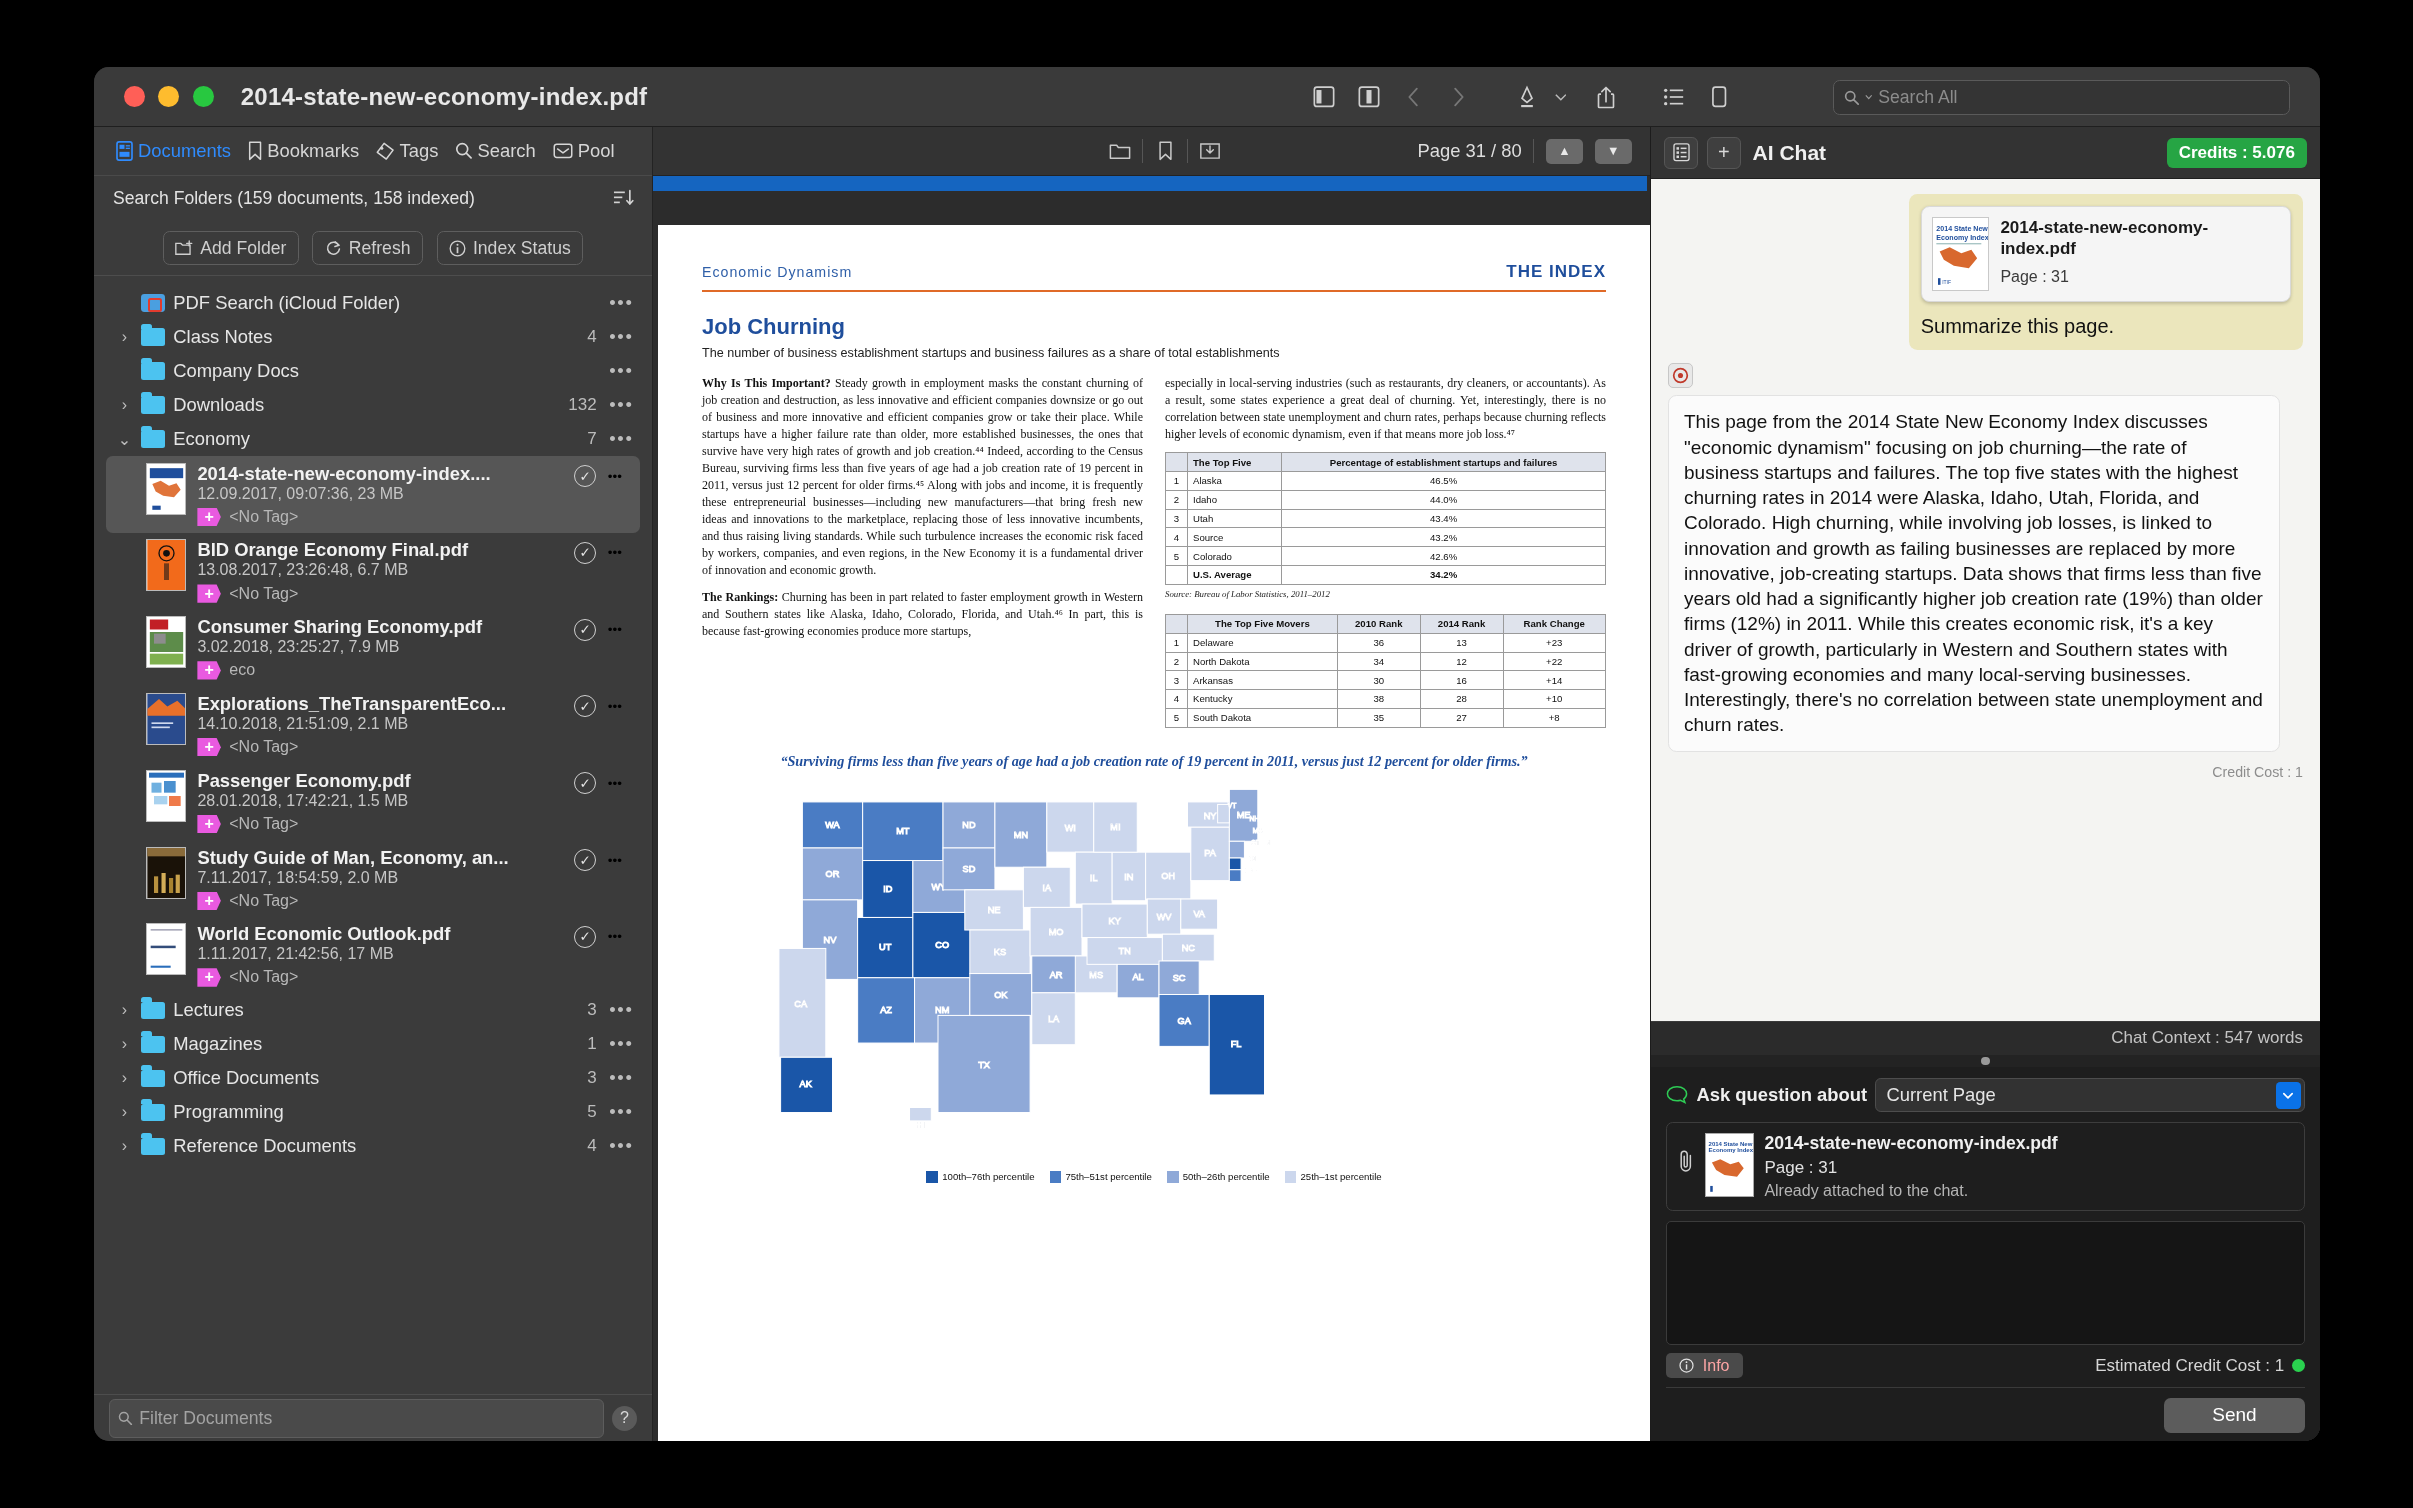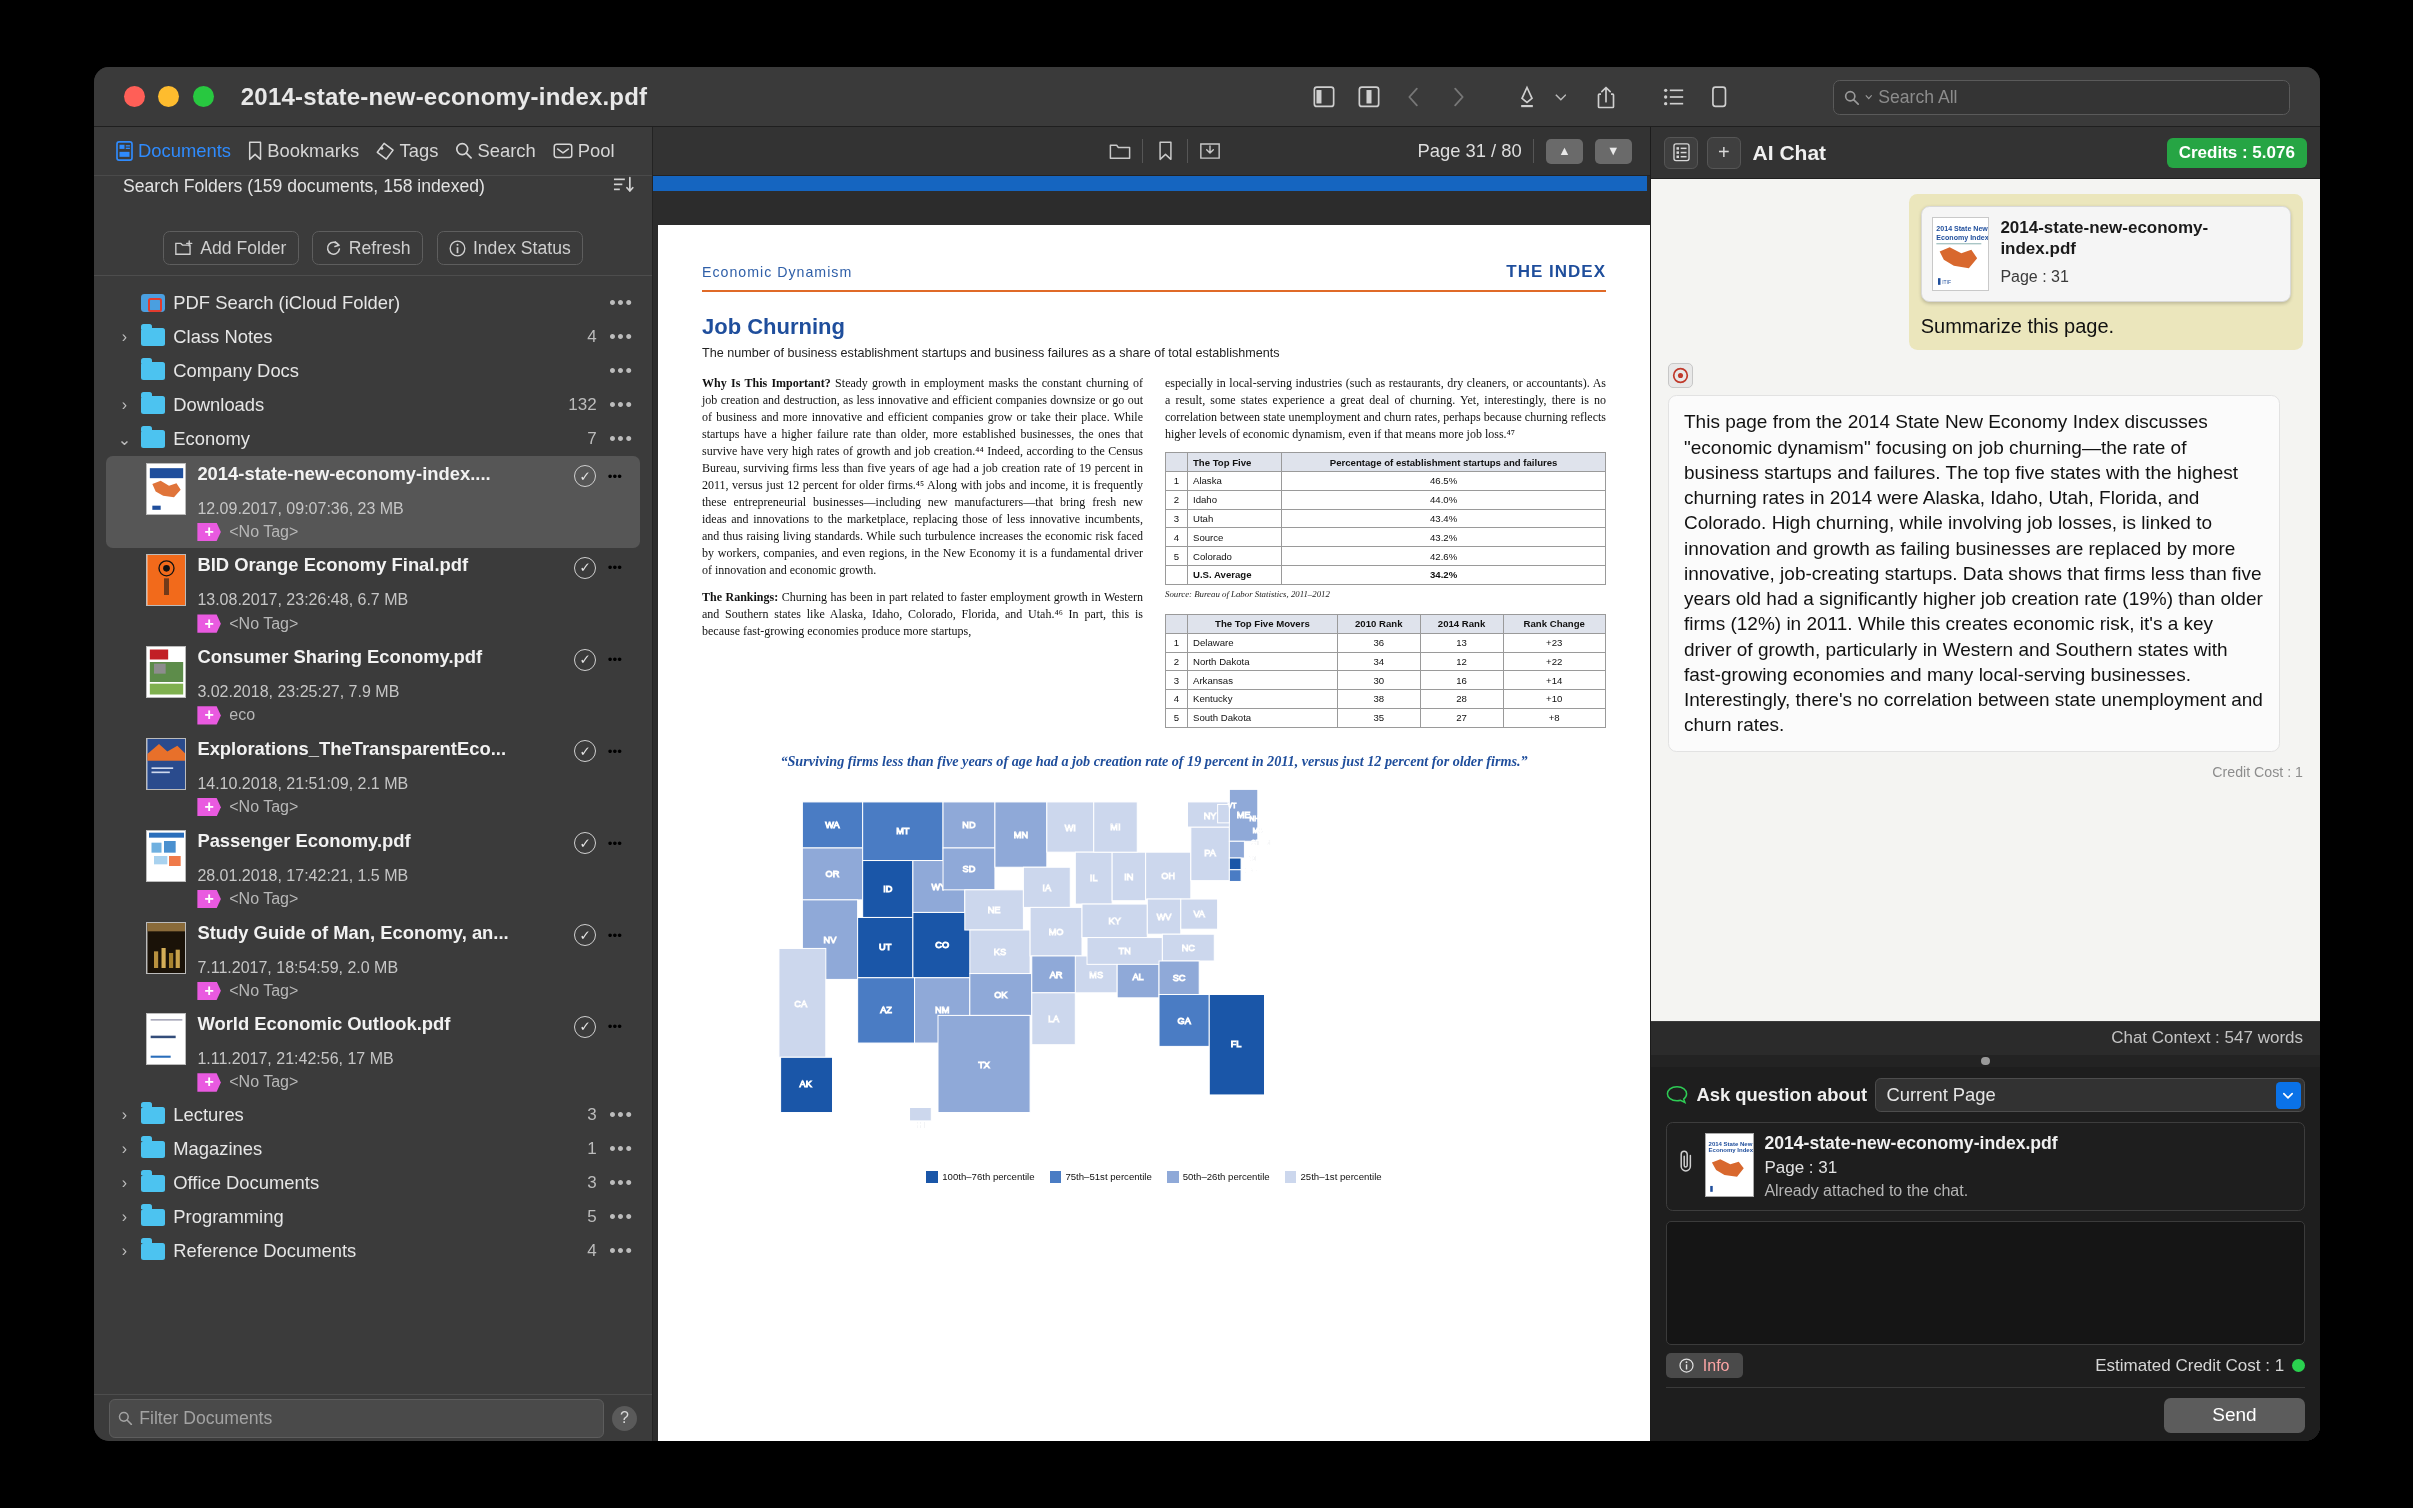--- a/index.html
+++ b/index.html
@@ -71,22 +71,22 @@
     border-right: 0.8px solid #232323;
   }
   .side-tabs {
     height: 49px; display: flex; align-items: center;
     gap: 17px; padding-left: 22px;
     border-bottom: 0.8px solid #4a4a4a;
   }
   .side-tab { display: flex; align-items: center; gap: 5px; color: #d6d6d6; font-size: 18.4px; }
   .side-tab.active { color: #2f8bfd; }
   .searchfolders {
-    height: 45px; display: flex; align-items: flex-start;
-    padding: 0 17px 0 29px; justify-content: space-between;
+    height: 45px; display: flex; align-items: center;
+    padding: 0 17px 0 19px; justify-content: space-between;
   }
   .searchfolders .lbl { color: #e3e3e3; font-size: 17.6px; }
   .toolrow {
     height: 55px; display: flex; align-items: center; justify-content: center;
     gap: 13.4px;
     border-bottom: 0.8px solid #4d4d4d;
   }
   .chip {
     border: 0.8px solid #5e5e5e; border-radius: 6.7px;
     height: 34px; padding: 0 11.7px;
@@ -119,21 +119,21 @@
   .thumb {
     width: 40px; height: 52px; flex: 0 0 40px;
     background: #fff; border: 0.8px solid #bbb;
     overflow: hidden; position: relative;
   }
   .doc-main { flex: 1; min-width: 0; }
   .doc-title {
     color: #f2f2f2; font-size: 18.4px; font-weight: bold;
     white-space: nowrap; overflow: hidden; text-overflow: ellipsis;
   }
-  .doc-meta { color: #c6c6c6; font-size: 16px; margin-top: 15px; }
+  .doc-meta { color: #c6c6c6; font-size: 16px; margin-top: 0; }
   .doc-tagline { display: flex; align-items: center; gap: 8.4px; margin-top: 5px; }
   .tagplus {
     width: 23.5px; height: 18.4px; background: #e95ae0;
     color: #fff; font-size: 16px; font-weight: bold;
     display: flex; align-items: center; justify-content: center;
     clip-path: polygon(0 0, 82% 0, 100% 50%, 82% 100%, 0 100%);
   }
   .tagname { color: #b8b8b8; font-size: 16px; }
   .doc-right { display: flex; align-items: center; gap: 11.7px; padding-top: 2.5px; }
   .chk {

